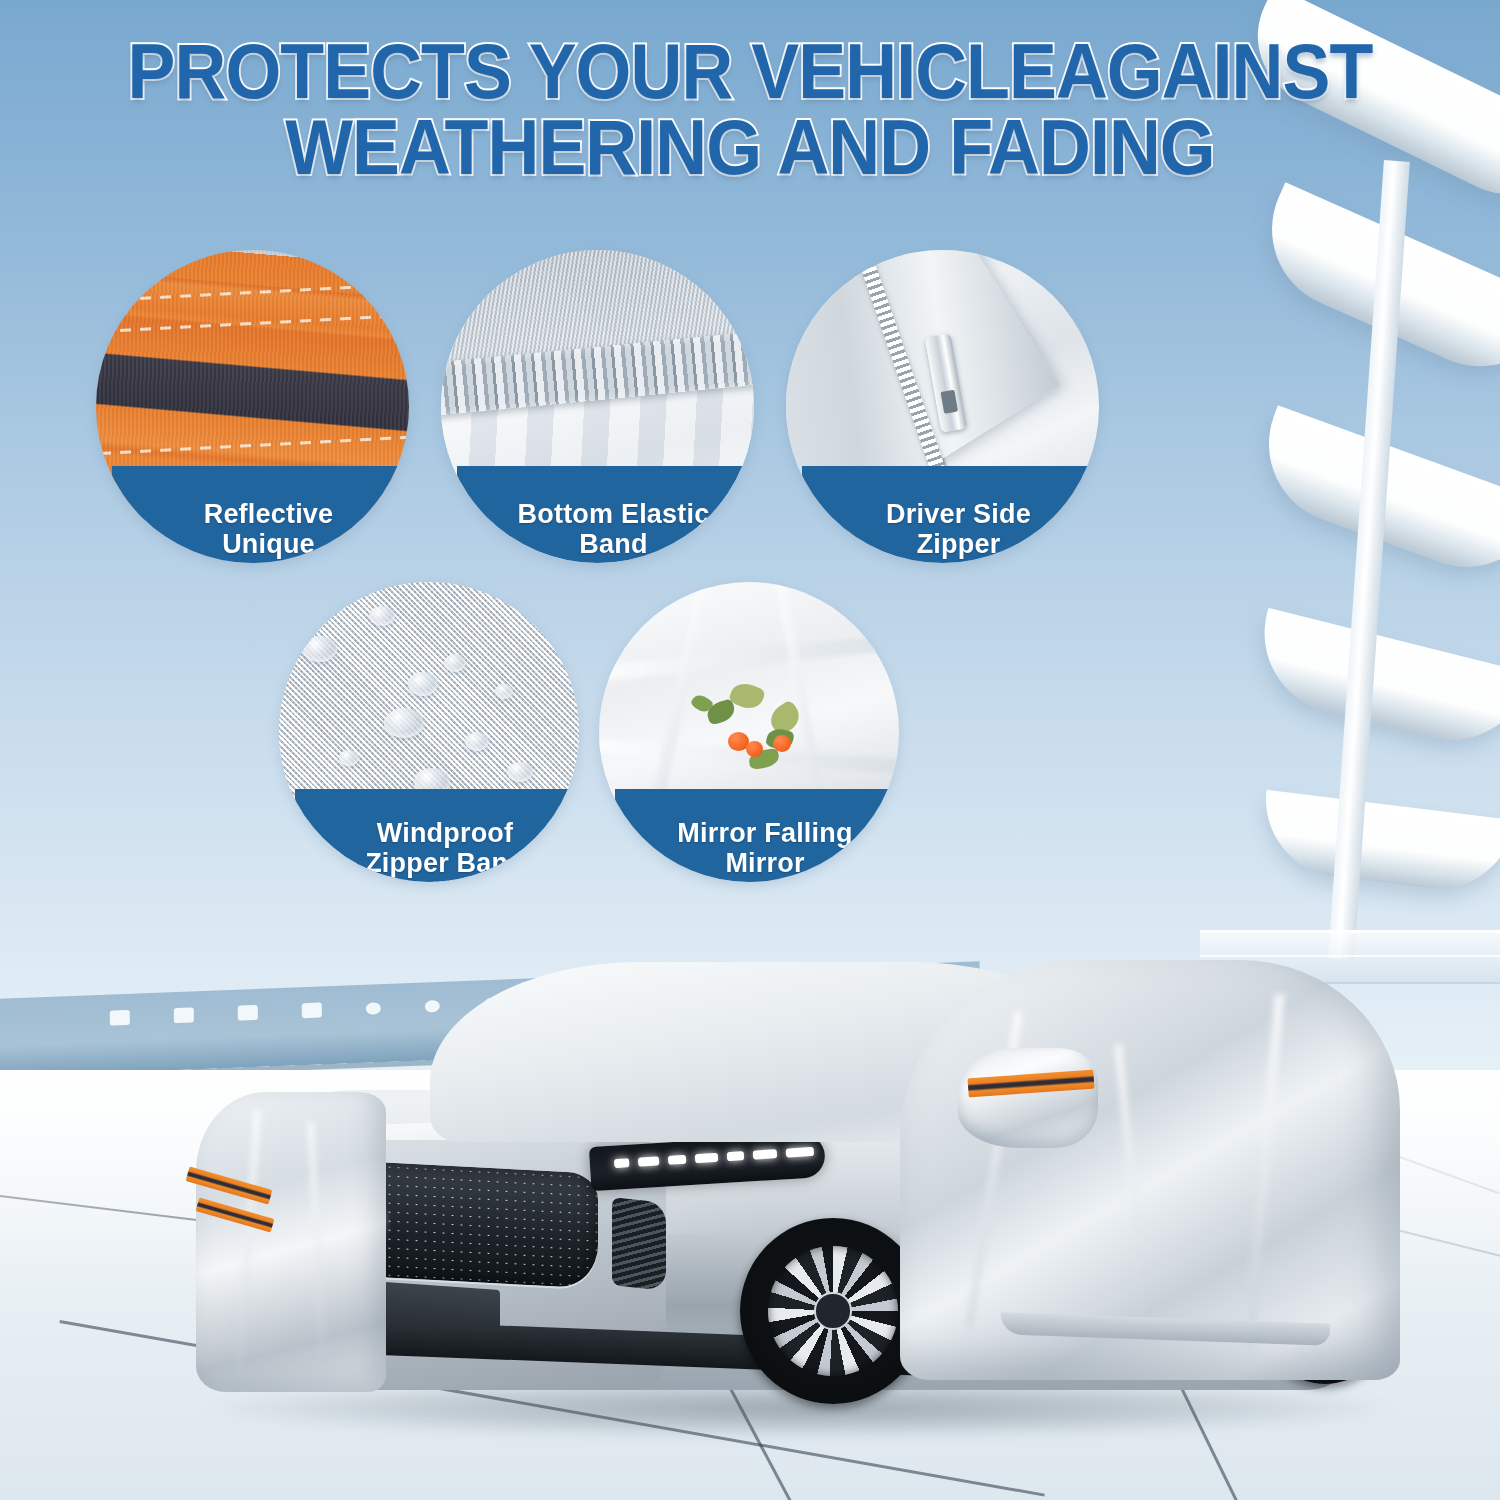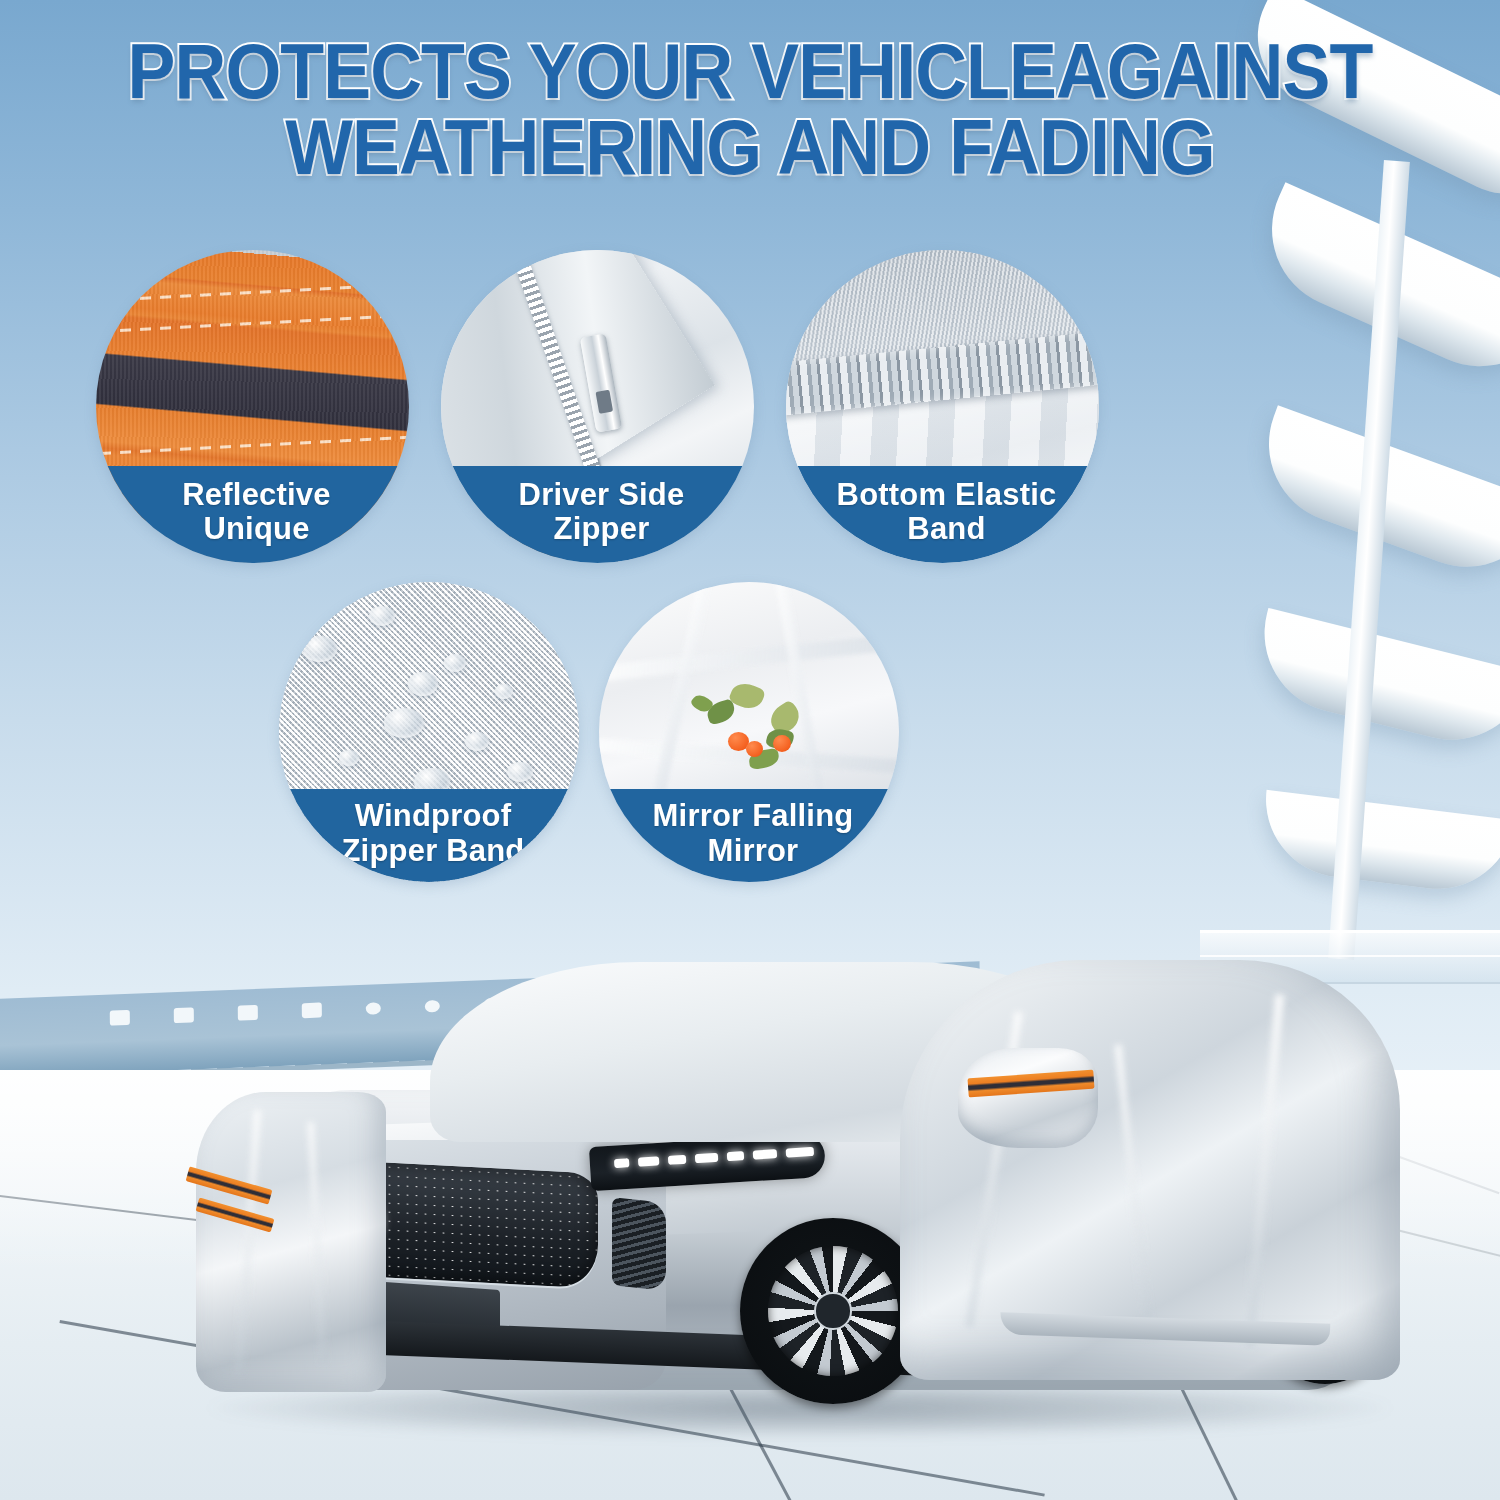--- a/index.html
+++ b/index.html
@@ -168,29 +168,29 @@
     border-radius: 50%;
     overflow: hidden;
     box-shadow: 0 4px 12px rgba(110,145,175,0.28);
   }
   .feature.small { width: 300px; height: 300px; }
 
   .fimg { position: absolute; inset: 0; }
 
   .fcap {
     position: absolute;
-    left: 4px; bottom: 0;
+    left: 16px; bottom: 0;
     width: 100%; height: 31%;
     background: #21659f;
     display: flex;
-    align-items: center;
+    align-items: flex-end;
     justify-content: center;
     text-align: center;
     color: #ffffff;
-    font-size: 31px;
+    font-size: 27px;
     font-weight: 700;
     line-height: 1.12;
     letter-spacing: 0.2px;
     text-shadow: 0 1px 2px rgba(0,0,0,0.25);
     padding-bottom: 4px;
   }
 
   
   .img-reflective {
     background:
@@ -710,44 +710,44 @@
         <div class="fcap">
           <div>
             <div>Reflective</div>
             <div>Unique</div>
           </div>
         </div>
       </div>
 
 
       <div class="feature">
+        <div class="fimg img-elastic">
+          <div class="elastic-top"></div>
+          <div class="elastic-skirt"></div>
+          <div class="elastic-band"></div>
+        </div>
+        <div class="fcap">
+          <div>
+            <div>Bottom Elastic</div>
+            <div>Band</div>
+          </div>
+        </div>
+      </div>
+
+      <div class="feature">
         <div class="fimg img-zipper">
           <div class="zip-gap"></div>
           <div class="zip-panelA"></div>
           <div class="zip-teeth"></div>
           <div class="zip-pull"></div>
         </div>
         <div class="fcap">
           <div>
             <div>Driver Side</div>
             <div>Zipper</div>
-          </div>
-        </div>
-      </div>
-
-      <div class="feature">
-        <div class="fimg img-elastic">
-          <div class="elastic-top"></div>
-          <div class="elastic-skirt"></div>
-          <div class="elastic-band"></div>
-        </div>
-        <div class="fcap">
-          <div>
-            <div>Bottom Elastic</div>
-            <div>Band</div>
           </div>
         </div>
       </div>
     </div>
 
     <div class="frow row2">
 
       <div class="feature small">
         <div class="fimg img-windproof">
           <div class="bead" style="left:8%;  top:18%; width:34px; height:26px;"></div>

